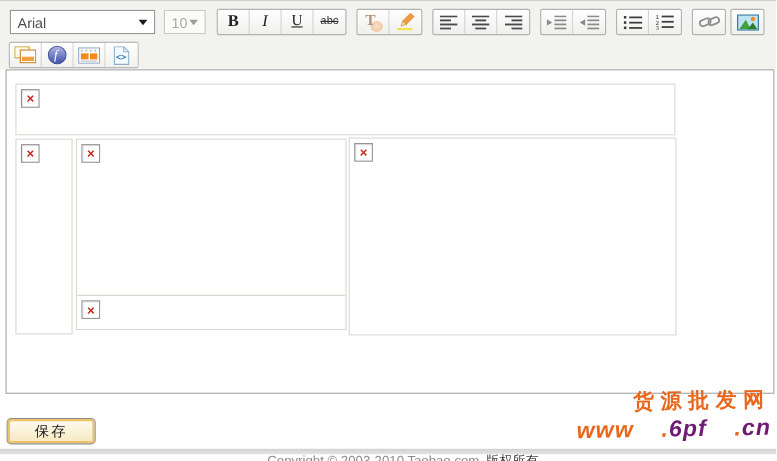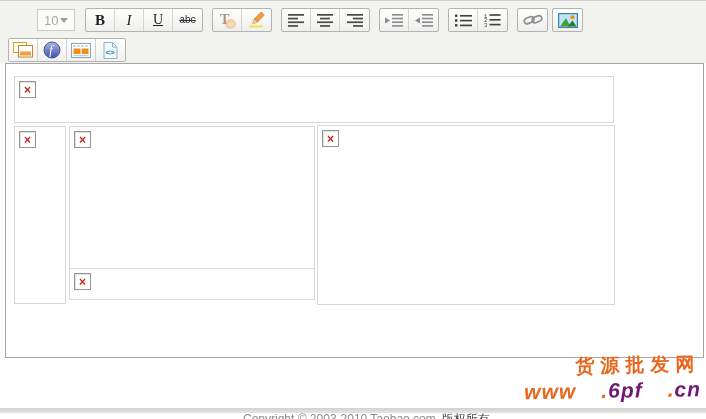--- a/index.html
+++ b/index.html
@@ -16,21 +16,21 @@
   }
   .tb-row1 { position:absolute; left:9px; top:7px; height:24px; display:flex; align-items:center; }
   .tb-row2 { position:absolute; left:8px; top:37px; height:24px; display:flex; }
 
   .select {
     height:22px; background:#fff; border:1px solid #979797;
     display:flex; align-items:center; justify-content:space-between;
     padding:0 6px; font-size:13px; color:#4c4c4c; cursor:default;
   }
   .font-select { width:132px; margin-right:8px; }
-  .size-select { width:38px; margin-right:10px; color:#a9a9a9; border-color:#c9c9c9; background:#fbfbfa;margin-left:28px; }
+  .size-select { width:38px; margin-right:10px; color:#a9a9a9; border-color:#c9c9c9; background:#fbfbfa; }
   .caret { width:0; height:0; border-left:4px solid transparent; border-right:4px solid transparent; border-top:5px solid #1c1c1c; }
   .size-select .caret { border-top-color:#9d9d9d; }
 
   .btn-group {
     display:flex; height:24px; border:1px solid #b2b2b2; border-radius:2px;
     background:linear-gradient(#fefefe,#efefed); margin-right:9px;
   }
   .tbtn {
     width:29px; height:22px; display:flex; align-items:center; justify-content:center;
     border-right:1px solid #d4d4d4; cursor:pointer;
@@ -98,20 +98,24 @@
 </style>
 </head>
 <body>
 
 <div class="screen">
 
   <div class="toolbar">
 
     <div class="tb-row1">
 
+      <div class="select font-select">
+        <span>Arial</span>
+        <span class="caret"></span>
+      </div>
 
       <div class="select size-select">
         <span>10</span>
         <span class="caret"></span>
       </div>
 
       <div class="btn-group">
         <div class="tbtn">
           <span class="glyph-b">B</span>
         </div>
@@ -298,20 +302,21 @@
 
     <div class="cell cell-mid-bottom">
       <div class="bimg">×</div>
     </div>
 
     <div class="cell cell-right">
       <div class="bimg">×</div>
     </div>
   </div>
 
+  <button class="save-btn">保存</button>
 
   <div class="footer-bar"></div>
 
   <div class="copyright">
     <span>Copyright © 2003-2010 Taobao.com</span><span class="zh">版权所有</span>
   </div>
 
   <div class="watermark">
     <div class="wm-line1">货源批发网</div>
     <div class="wm-line2"><span class="wm-orange">www</span><span class="wm-orange">.</span><span class="wm-dark">6pf</span><span class="wm-orange">.</span><span class="wm-dark">cn</span></div>

